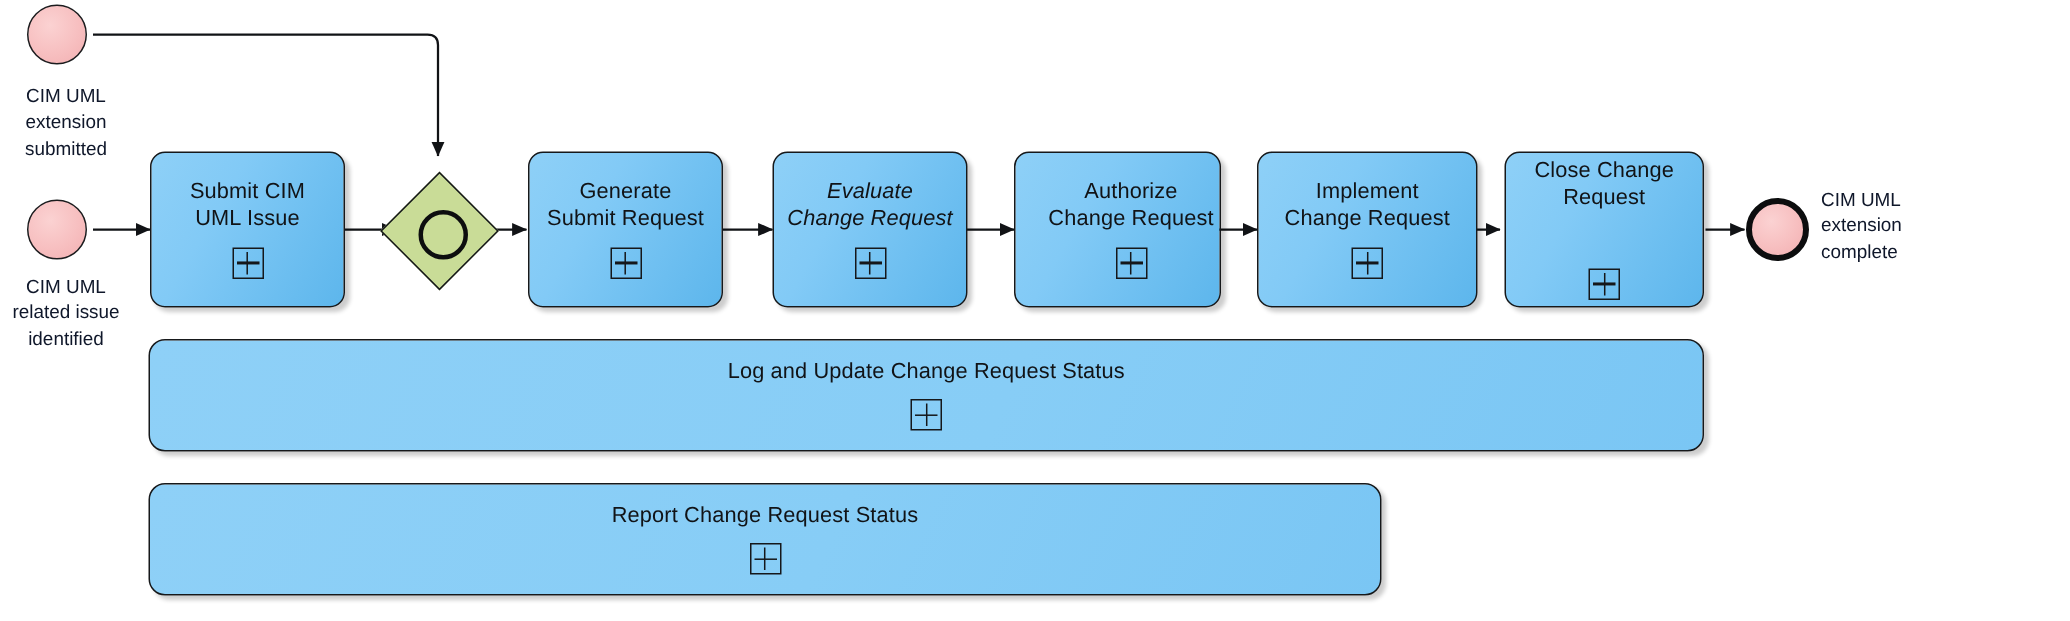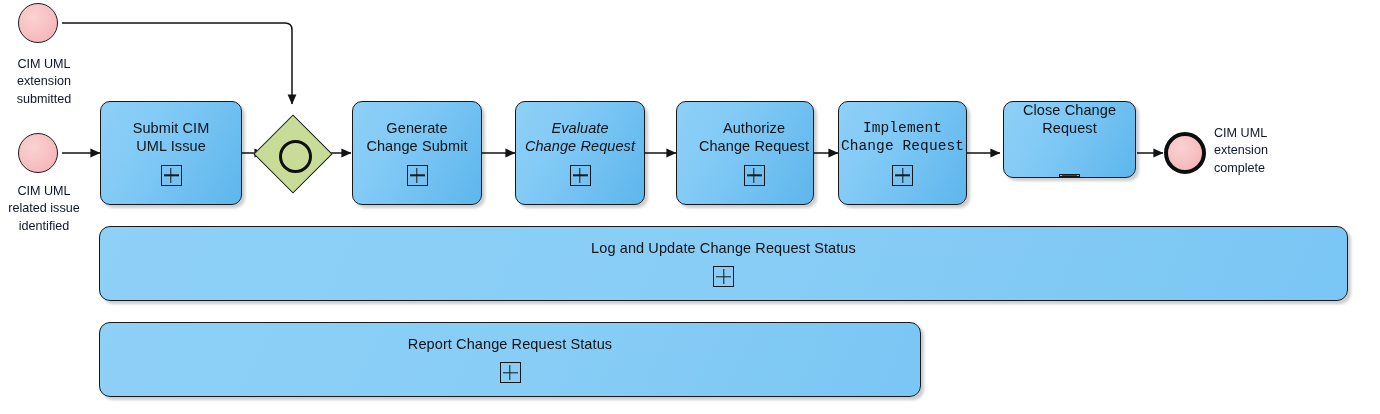--- a/index.html
+++ b/index.html
@@ -110,67 +110,67 @@
   <div class="node event start-event" style="left:18px;top:3px;width:40px;height:40px;"></div>
   <div class="caption center" style="left:0px;top:56px;width:88px;">CIM UML
 extension
 submitted</div>
 
   <div class="node event start-event" style="left:18px;top:133px;width:40px;height:40px;"></div>
   <div class="caption center" style="left:0px;top:183px;width:88px;">CIM UML
 related issue
 identified</div>
 
-  <div class="node task" style="left:100px;top:101px;width:142px;height:104px;">
+  <div class="node task" style="left:100px;top:101px;width:130px;height:104px;">
     <div class="tlabel">Submit CIM
 UML Issue</div>
     <div class="marker"></div>
   </div>
 
   <div class="gw-wrap" style="left:265px;top:126px;width:54px;height:54px;">
     <div class="gateway"></div>
     <div class="gw-ring"></div>
   </div>
 
   <div class="node task" style="left:352px;top:101px;width:130px;height:104px;">
     <div class="tlabel">Generate
-Change Submit</div>
+Submit Request</div>
     <div class="marker"></div>
   </div>
 
   <div class="node task" style="left:515px;top:101px;width:130px;height:104px;font-style:italic;">
     <div class="tlabel">Evaluate
 Change Request</div>
     <div class="marker"></div>
   </div>
 
   <div class="node task" style="left:676px;top:101px;width:138px;height:104px;padding-left:18px;">
     <div class="tlabel">Authorize
 Change Request</div>
     <div class="marker"></div>
   </div>
 
-  <div class="node task" style="left:838px;top:101px;width:129px;height:104px;font-family:Liberation Mono, monospace;">
+  <div class="node task" style="left:838px;top:101px;width:147px;height:104px;">
     <div class="tlabel">Implement
 Change Request</div>
     <div class="marker"></div>
   </div>
 
-  <div class="node task" style="left:1003px;top:101px;width:133px;height:77px;gap:28px;">
+  <div class="node task" style="left:1003px;top:101px;width:133px;height:104px;gap:28px;">
     <div class="tlabel">Close Change
 Request</div>
     <div class="marker"></div>
   </div>
 
   <div class="node event end-event" style="left:1164px;top:132px;width:42px;height:42px;"></div>
   <div class="caption left" style="left:1214px;top:125px;width:120px;">CIM UML
 extension
 complete</div>
 
-  <div class="node task bar" style="left:99px;top:226px;width:1249px;height:75px;">
+  <div class="node task bar" style="left:99px;top:226px;width:1037px;height:75px;">
     <div class="tlabel">Log and Update Change Request Status</div>
     <div class="marker"></div>
   </div>
 
   <div class="node task bar" style="left:99px;top:322px;width:822px;height:75px;">
     <div class="tlabel">Report Change Request Status</div>
     <div class="marker"></div>
   </div>
 
 </div>

